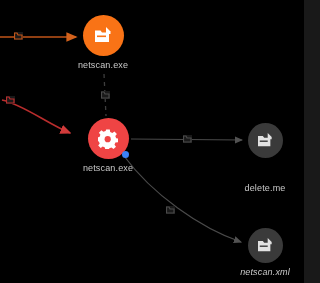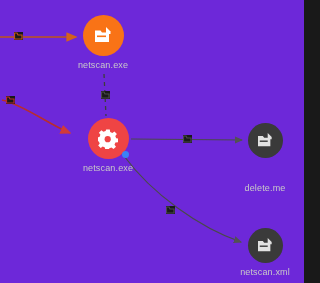--- a/index.html
+++ b/index.html
@@ -4,21 +4,21 @@
 <style>
   html, body {
     margin: 0;
     padding: 0;
     background: #191919;
   }
   #canvas {
     position: relative;
     width: 304px;
     height: 283px;
-    background: #6d28d9;
+    background: #000000;
     overflow: hidden;
     font-family: "Liberation Sans", sans-serif;
   }
   #edges {
     position: absolute;
     left: 0; top: 0;
     width: 304px;
     height: 283px;
   }
   .node {
@@ -149,21 +149,21 @@
     <div class="node-circle" style="width:35px; height:35px; background:#3a3a3a;">
       <svg width="17" height="15" viewBox="0 0 19 17">
         <path d="M12,0 L16.5,4.5 L16.5,7 L12,7 z" fill="#e2e2e2"></path>
         <path d="M1,3.5 L6.5,3.5 L8,5.5 L15,5.5 L15,15 L1,15 z" fill="#e2e2e2"></path>
         <rect x="3" y="8.5" width="9" height="1.6" fill="#3a3a3a"></rect>
       </svg>
     </div>
     <div class="node-label">delete.me</div>
   </div>
 
-  <div class="node" style="left:220px; top:228px; width:90px;">
+  <div class="node" style="left:220px; top:228px; width:90px;font-style:italic;">
     <div class="node-circle" style="width:35px; height:35px; background:#3a3a3a;">
       <svg width="17" height="15" viewBox="0 0 19 17">
         <path d="M12,0 L16.5,4.5 L16.5,7 L12,7 z" fill="#e2e2e2"></path>
         <path d="M1,3.5 L6.5,3.5 L8,5.5 L15,5.5 L15,15 L1,15 z" fill="#e2e2e2"></path>
         <rect x="3" y="8.5" width="9" height="1.6" fill="#3a3a3a"></rect>
       </svg>
     </div>
     <div class="node-label">netscan.xml</div>
   </div>
 

